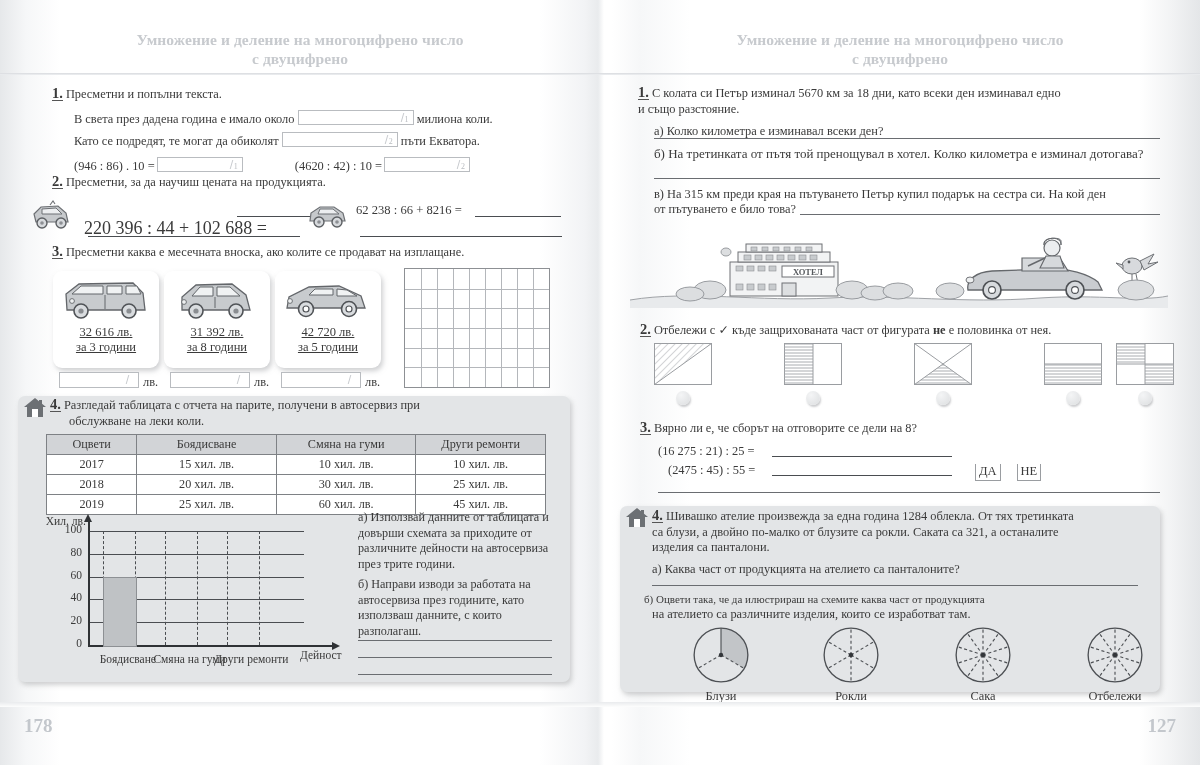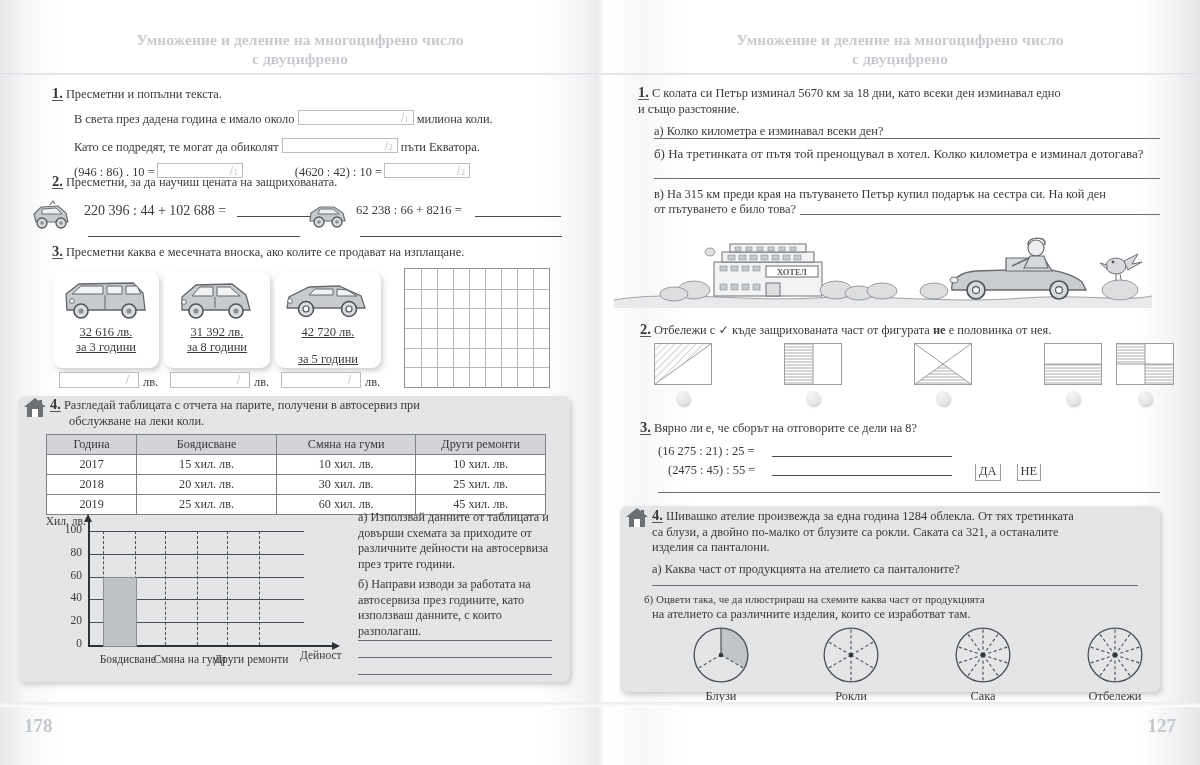--- a/index.html
+++ b/index.html
@@ -118,47 +118,47 @@
 
     <div class="content">
 
       <div class="task" style="position:absolute;left:52px;top:9px;width:520px;">
         <span class="tnum">1.</span><span class="tbody">Пресметни и попълни текста.</span>
         <div class="indent" style="margin-top:7px;">
           <span>В света през дадена година е имало около</span>
           <span class="abox" style="width:114px;"><span class="bnum">1</span></span>
           <span>милиона коли.</span>
         </div>
-        <div class="indent" style="margin-top:11px;">
+        <div class="indent" style="margin-top:5px;">
           <span>Като се подредят, те могат да обиколят</span>
           <span class="abox" style="width:114px;"><span class="bnum">2</span></span>
           <span>пъти Екватора.</span>
         </div>
         <div class="indent" style="margin-top:7px;">
           <span>(946 : 86) . 10 =</span><span class="abox" style="width:84px;margin-left:2px;"><span class="bnum">1</span></span>
           <span style="display:inline-block;width:46px;"></span>
           <span>(4620 : 42) : 10 =</span><span class="abox" style="width:84px;margin-left:2px;"><span class="bnum">2</span></span>
         </div>
       </div>
 
       <div class="task" style="position:absolute;left:52px;top:97px;width:520px;">
-        <span class="tnum">2.</span><span class="tbody">Пресметни, за да научиш цената на защрихованата.</span>
+        <span class="tnum">2.</span><span class="tbody">Пресметни, за да научиш цената на продукцията.</span>
       </div>
       <div style="position:absolute;left:28px;top:120px;">
         <svg width="46" height="32" viewBox="0 0 46 32">
           <path d="M8 24 L6 16 L13 9 L30 8 L38 15 L40 24 Z" fill="#c6c9cc" stroke="#6d7074" stroke-width="1.2"></path>
           <path d="M14 11 L28 10 L34 16 L14 16 Z" fill="#eceef0" stroke="#6d7074" stroke-width="1"></path>
           <circle cx="14" cy="25" r="5" fill="#d7dadd" stroke="#5c5f63" stroke-width="1.4"></circle>
           <circle cx="33" cy="25" r="5" fill="#d7dadd" stroke="#5c5f63" stroke-width="1.4"></circle>
           <circle cx="14" cy="25" r="1.8" fill="#8d9094"></circle>
             <circle cx="33" cy="25" r="1.8" fill="#8d9094"></circle>
           <path d="M22 7 l3 -4 l2 3" fill="none" stroke="#6d7074" stroke-width="1.1"></path>
         </svg>
       </div>
-      <div style="position:absolute;left:84px;top:125px;font-size:14px;">220 396 : 44 + 102 688 =</div>
+      <div style="position:absolute;left:84px;top:140px;font-size:18px;">220 396 : 44 + 102 688 =</div>
       <div style="position:absolute;left:237px;top:138px;width:100px;border-bottom:1.3px solid #4a4d51;"></div>
       <div style="position:absolute;left:88px;top:158px;width:212px;border-bottom:1.3px solid #4a4d51;"></div>
 
       <div style="position:absolute;left:306px;top:120px;">
         <svg width="44" height="32" viewBox="0 0 44 32">
           <path d="M4 23 L5 15 L14 9 L28 9 L37 15 L39 23 Z" fill="#c6c9cc" stroke="#6d7074" stroke-width="1.2"></path>
           <path d="M14 11 L27 11 L33 16 L12 16 Z" fill="#eceef0" stroke="#6d7074" stroke-width="1"></path>
           <circle cx="13" cy="24" r="5" fill="#d7dadd" stroke="#5c5f63" stroke-width="1.4"></circle>
           <circle cx="31" cy="24" r="5" fill="#d7dadd" stroke="#5c5f63" stroke-width="1.4"></circle>
           <circle cx="13" cy="24" r="1.8" fill="#8d9094"></circle>
@@ -209,21 +209,21 @@
           <path d="M6 33 L8 22 L28 12 L58 11 L80 21 L84 33 Z" fill="#c8cbce" stroke="#63666a" stroke-width="1.3"></path>
           <path d="M28 20 L34 14 L52 14 L52 20 Z" fill="#f0f2f3" stroke="#63666a" stroke-width="1"></path>
           <path d="M56 14 L66 15 L76 21 L56 21 Z" fill="#f0f2f3" stroke="#63666a" stroke-width="1"></path>
           <circle cx="25" cy="34" r="7.5" fill="#d9dcdf" stroke="#505357" stroke-width="1.6"></circle>
           <circle cx="68" cy="34" r="7.5" fill="#d9dcdf" stroke="#505357" stroke-width="1.6"></circle>
           <circle cx="25" cy="34" r="3" fill="#ffffff" stroke="#505357" stroke-width="1.2"></circle>
           <circle cx="68" cy="34" r="3" fill="#ffffff" stroke="#505357" stroke-width="1.2"></circle>
           <circle cx="9" cy="26" r="2.4" fill="#eef0f1" stroke="#63666a" stroke-width=".9"></circle>
         </svg>
         <div class="price">42 720 лв.</div>
-        <div class="price" style="margin-top:12px">за 5 години</div>
+        <div class="price" style="margin-top:0">за 5 години</div>
       </div>
 
       <div style="position:absolute;left:59px;top:294px;">
         <span class="abox" style="width:78px;height:14px;"></span>
         <span style="font-size:12.4px;">лв.</span>
       </div>
       <div style="position:absolute;left:170px;top:294px;">
         <span class="abox" style="width:78px;height:14px;"></span>
         <span style="font-size:12.4px;">лв.</span>
       </div>
@@ -257,21 +257,21 @@
         </svg>
       </div>
       <div class="task" style="position:absolute;left:50px;top:320px;width:470px;">
         <span class="tnum">4.</span><span class="tbody">Разгледай таблицата с отчета на парите, получени в автосервиз при</span>
         <div style="margin-left:19px;">обслужване на леки коли.</div>
       </div>
 
       <table class="dt" style="position:absolute;left:46px;top:356px;width:500px;">
         <thead>
             <tr>
-          <th style="width:90px">Година</th>
+          <th style="width:90px">Оцвети</th>
           <th style="width:140px">Боядисване</th>
           <th style="width:140px">Смяна на гуми</th>
           <th style="width:130px">Други ремонти</th>
         </tr>
           </thead>
         <tbody>
           <tr>
             <td>2017</td>
             <td>15 хил. лв.</td>
             <td>10 хил. лв.</td>
@@ -346,21 +346,21 @@
         <div style="margin-left:0px;">и също разстояние.</div>
         <div style="margin-top:7px;margin-left:16px;">а) Колко километра е изминавал всеки ден?</div>
       </div>
       <div style="position:absolute;left:54px;top:60px;width:506px;border-bottom:1.2px solid #6a6d71;"></div>
       <div style="position:absolute;left:54px;top:68px;width:510px;font-size:13px;">б) На третинката от пътя той пренощувал в хотел. Колко километра е изминал дотогава?</div>
       <div style="position:absolute;left:54px;top:100px;width:506px;border-bottom:1.2px solid #6a6d71;"></div>
       <div style="position:absolute;left:54px;top:108px;width:510px;font-size:12.4px;line-height:16px;">в) На 315 км преди края на пътуването Петър купил подарък на сестра си. На кой ден</div>
       <div style="position:absolute;left:54px;top:124px;font-size:12.4px;">от пътуването е било това?</div>
       <div style="position:absolute;left:200px;top:136px;width:360px;border-bottom:1.2px solid #6a6d71;"></div>
 
-      <div class="illu" style="left:4px;top:150px;">
+      <div class="illu" style="left:20px;top:150px;">
         <svg width="560" height="85" viewBox="0 0 560 85">
 
           <path d="M10 72 C70 62, 140 74, 210 70 C280 66, 340 76, 420 70 C480 66, 520 74, 548 68 L548 80 L10 80 Z" fill="#e8eaec"></path>
           <path d="M10 72 C70 62, 140 74, 210 70 C280 66, 340 76, 420 70 C480 66, 520 74, 548 68" fill="none" stroke="#9fa2a6" stroke-width="1"></path>
 
           <g stroke="#6e7175" stroke-width="1" fill="#f2f3f4">
             <rect x="110" y="34" width="108" height="34"></rect>
             <rect x="118" y="24" width="92" height="10"></rect>
             <rect x="126" y="16" width="76" height="8"></rect>
           </g>

